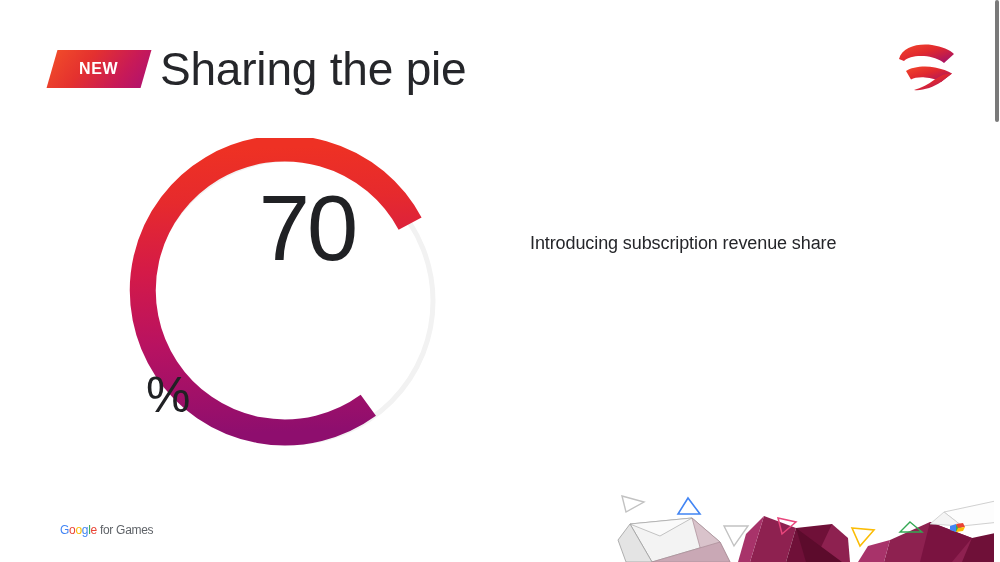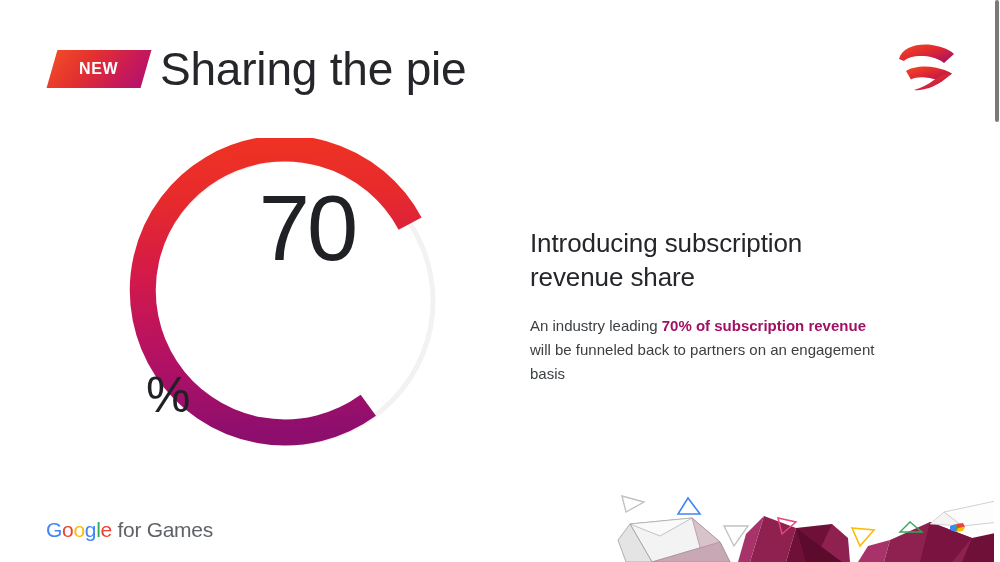--- a/index.html
+++ b/index.html
@@ -108,43 +108,43 @@
   }
 
   
   #copy-block {
     position: absolute;
     left: 530px;
     top: 226px;
     width: 360px;
   }
   #copy-heading {
-    font-size: 26px;
+    font-size: 18px;
     font-weight: normal;
     color: #25262A;
     line-height: 34px;
     letter-spacing: -0.1px;
     margin-bottom: 20px;
   }
   #copy-body {
     font-size: 15px;
     color: #3C4043;
     line-height: 24px;
   }
   .emph {
     color: #A01063;
     font-weight: bold;
   }
 
   
   #gfg-logo {
     position: absolute;
-    left: 46px;
+    left: 60px;
     top: 520px;
-    font-size: 21px;
+    font-size: 12px;
     line-height: 20px;
     letter-spacing: -0.3px;
     white-space: nowrap;
   }
   #gfg-logo .g-b { color: #4285F4; }
   #gfg-logo .g-r { color: #EA4335; }
   #gfg-logo .g-y { color: #FBBC05; }
   #gfg-logo .g-g { color: #34A853; }
   #gfg-logo .g-suffix { color: #5F6368; }
 
@@ -226,23 +226,20 @@
 
     <div id="donut-value">
       <span id="donut-number">70</span>
       <span id="donut-unit">%</span>
     </div>
   </div>
 
   <div id="copy-block">
     <h2 id="copy-heading">Introducing subscription revenue share</h2>
 
-    <p id="copy-body">
-      <span>An industry leading </span><span class="emph">70% of subscription revenue</span><span> will be funneled back to partners on an engagement basis</span>
-    </p>
   </div>
 
   <div id="gfg-logo">
     <span class="g-b">G</span><span class="g-r">o</span><span class="g-y">o</span><span class="g-b">g</span><span class="g-g">l</span><span class="g-r">e</span><span class="g-suffix"> for Games</span>
   </div>
 
   <div id="decor">
     <svg viewBox="0 0 400 82" width="400" height="82" aria-hidden="true">
 
       <g>

